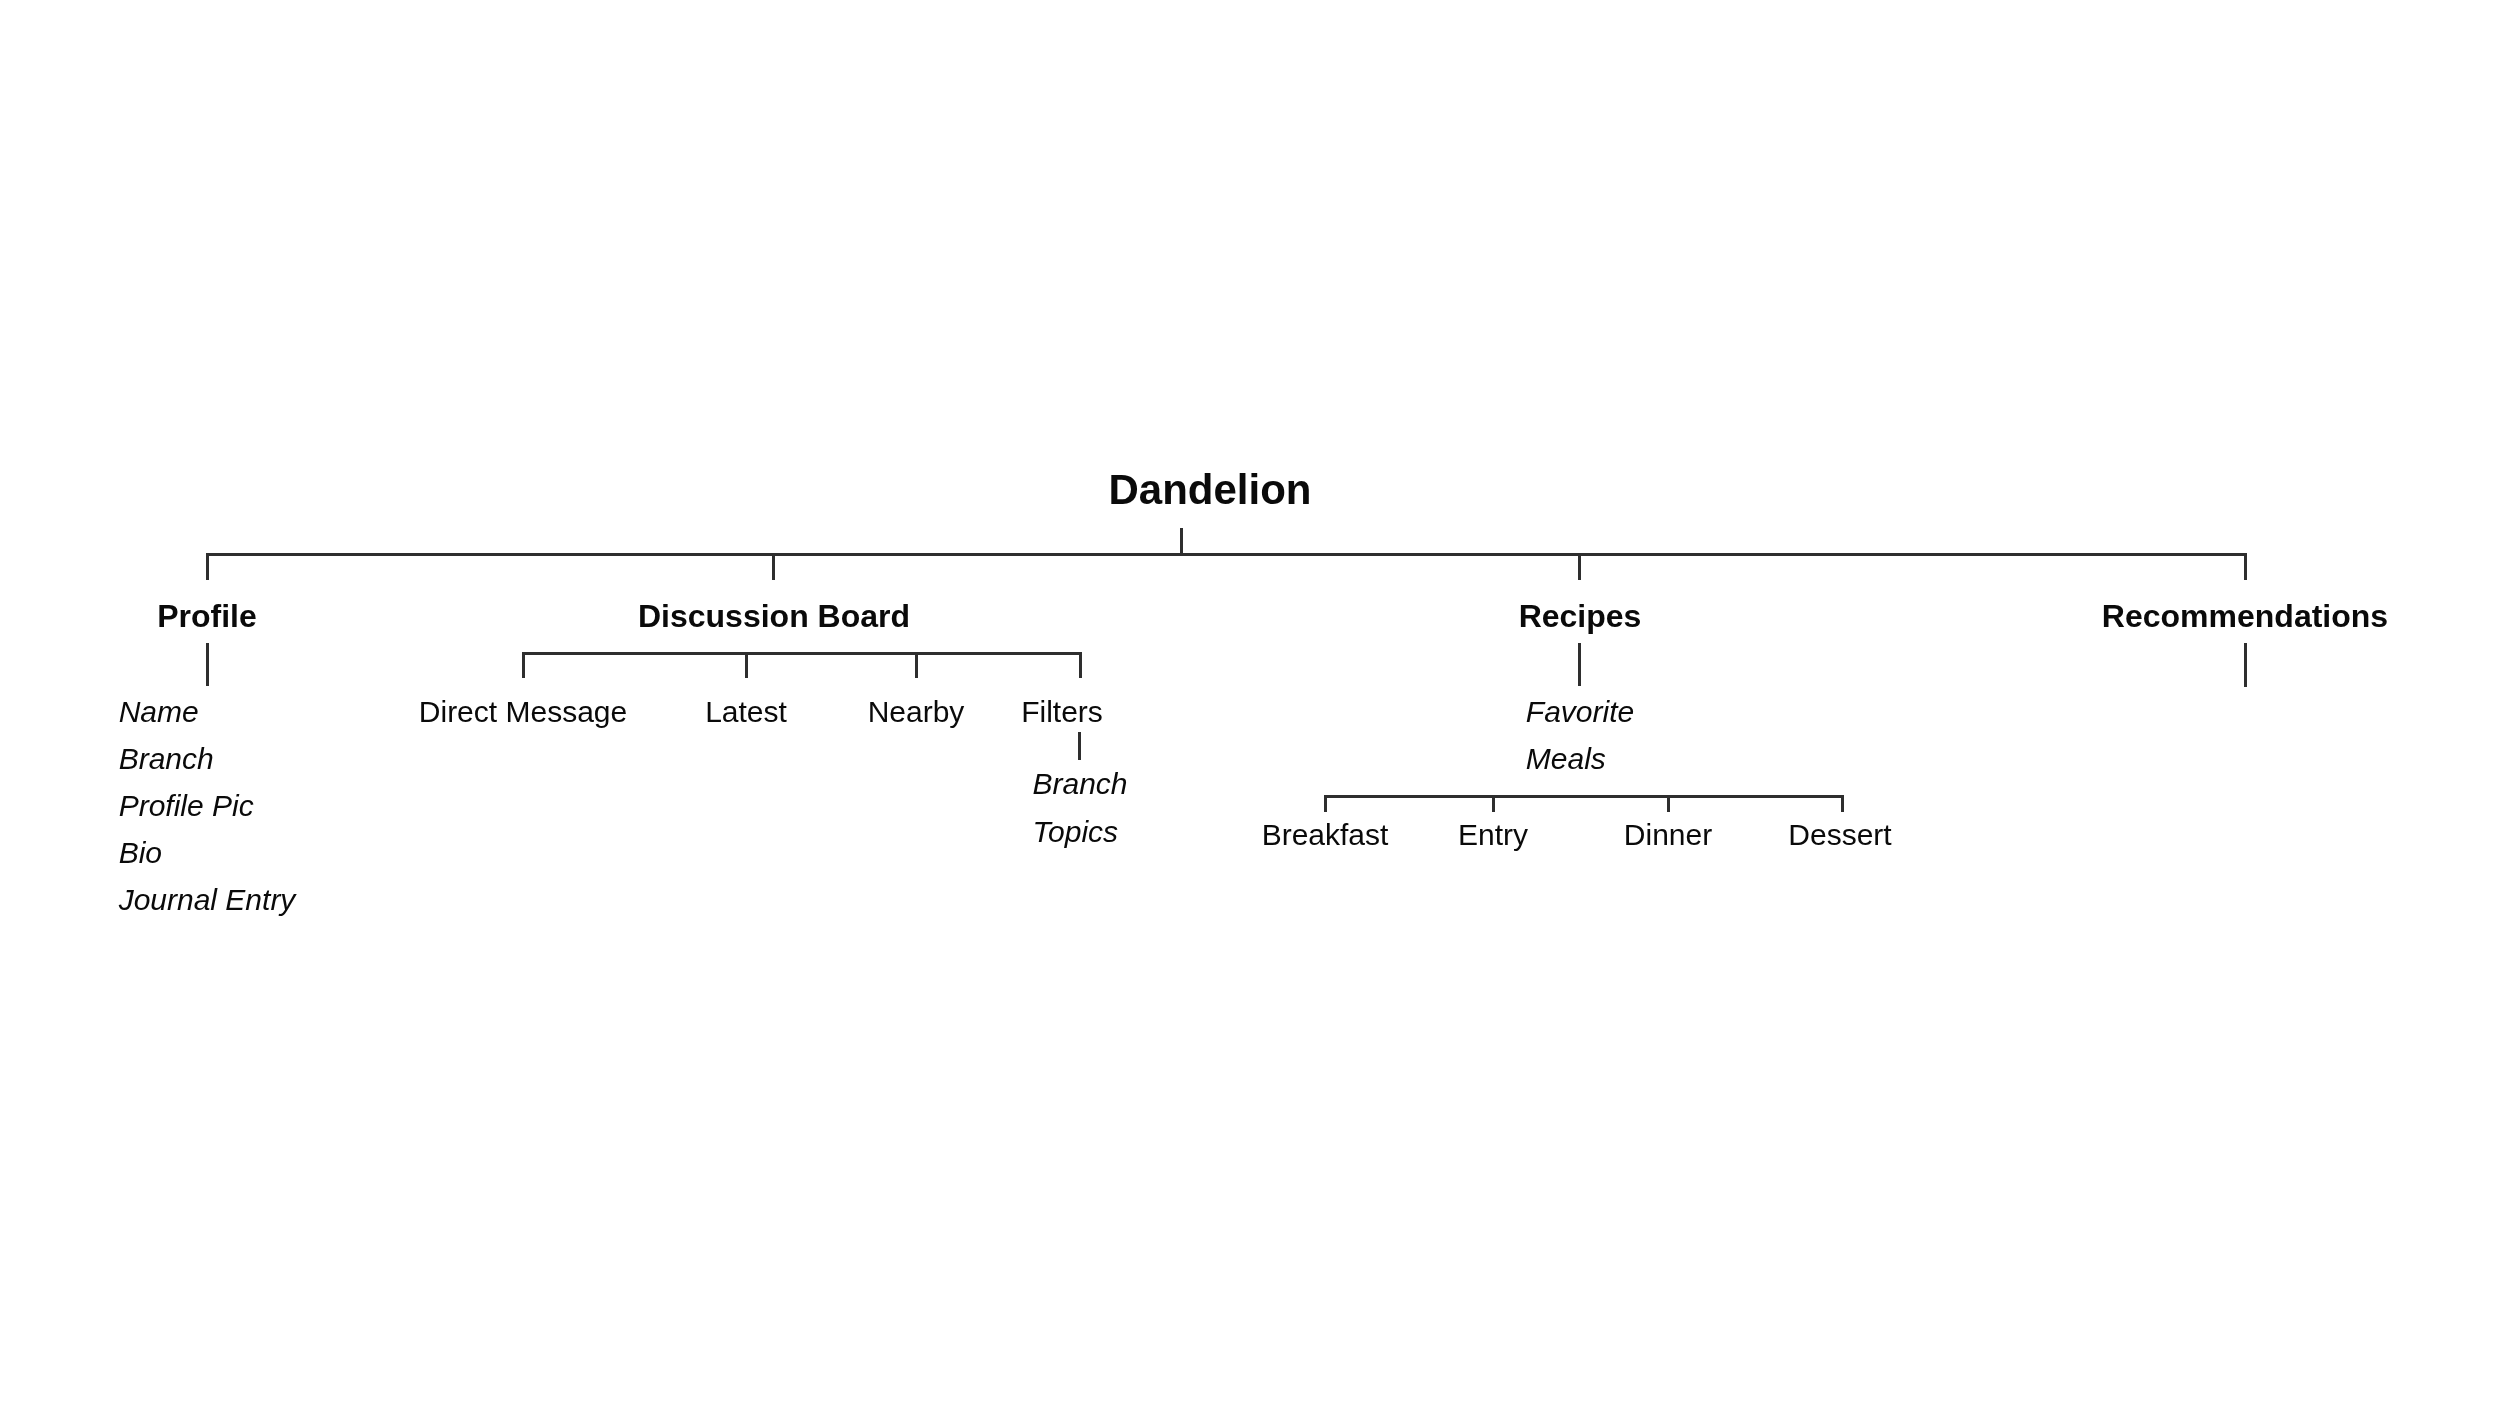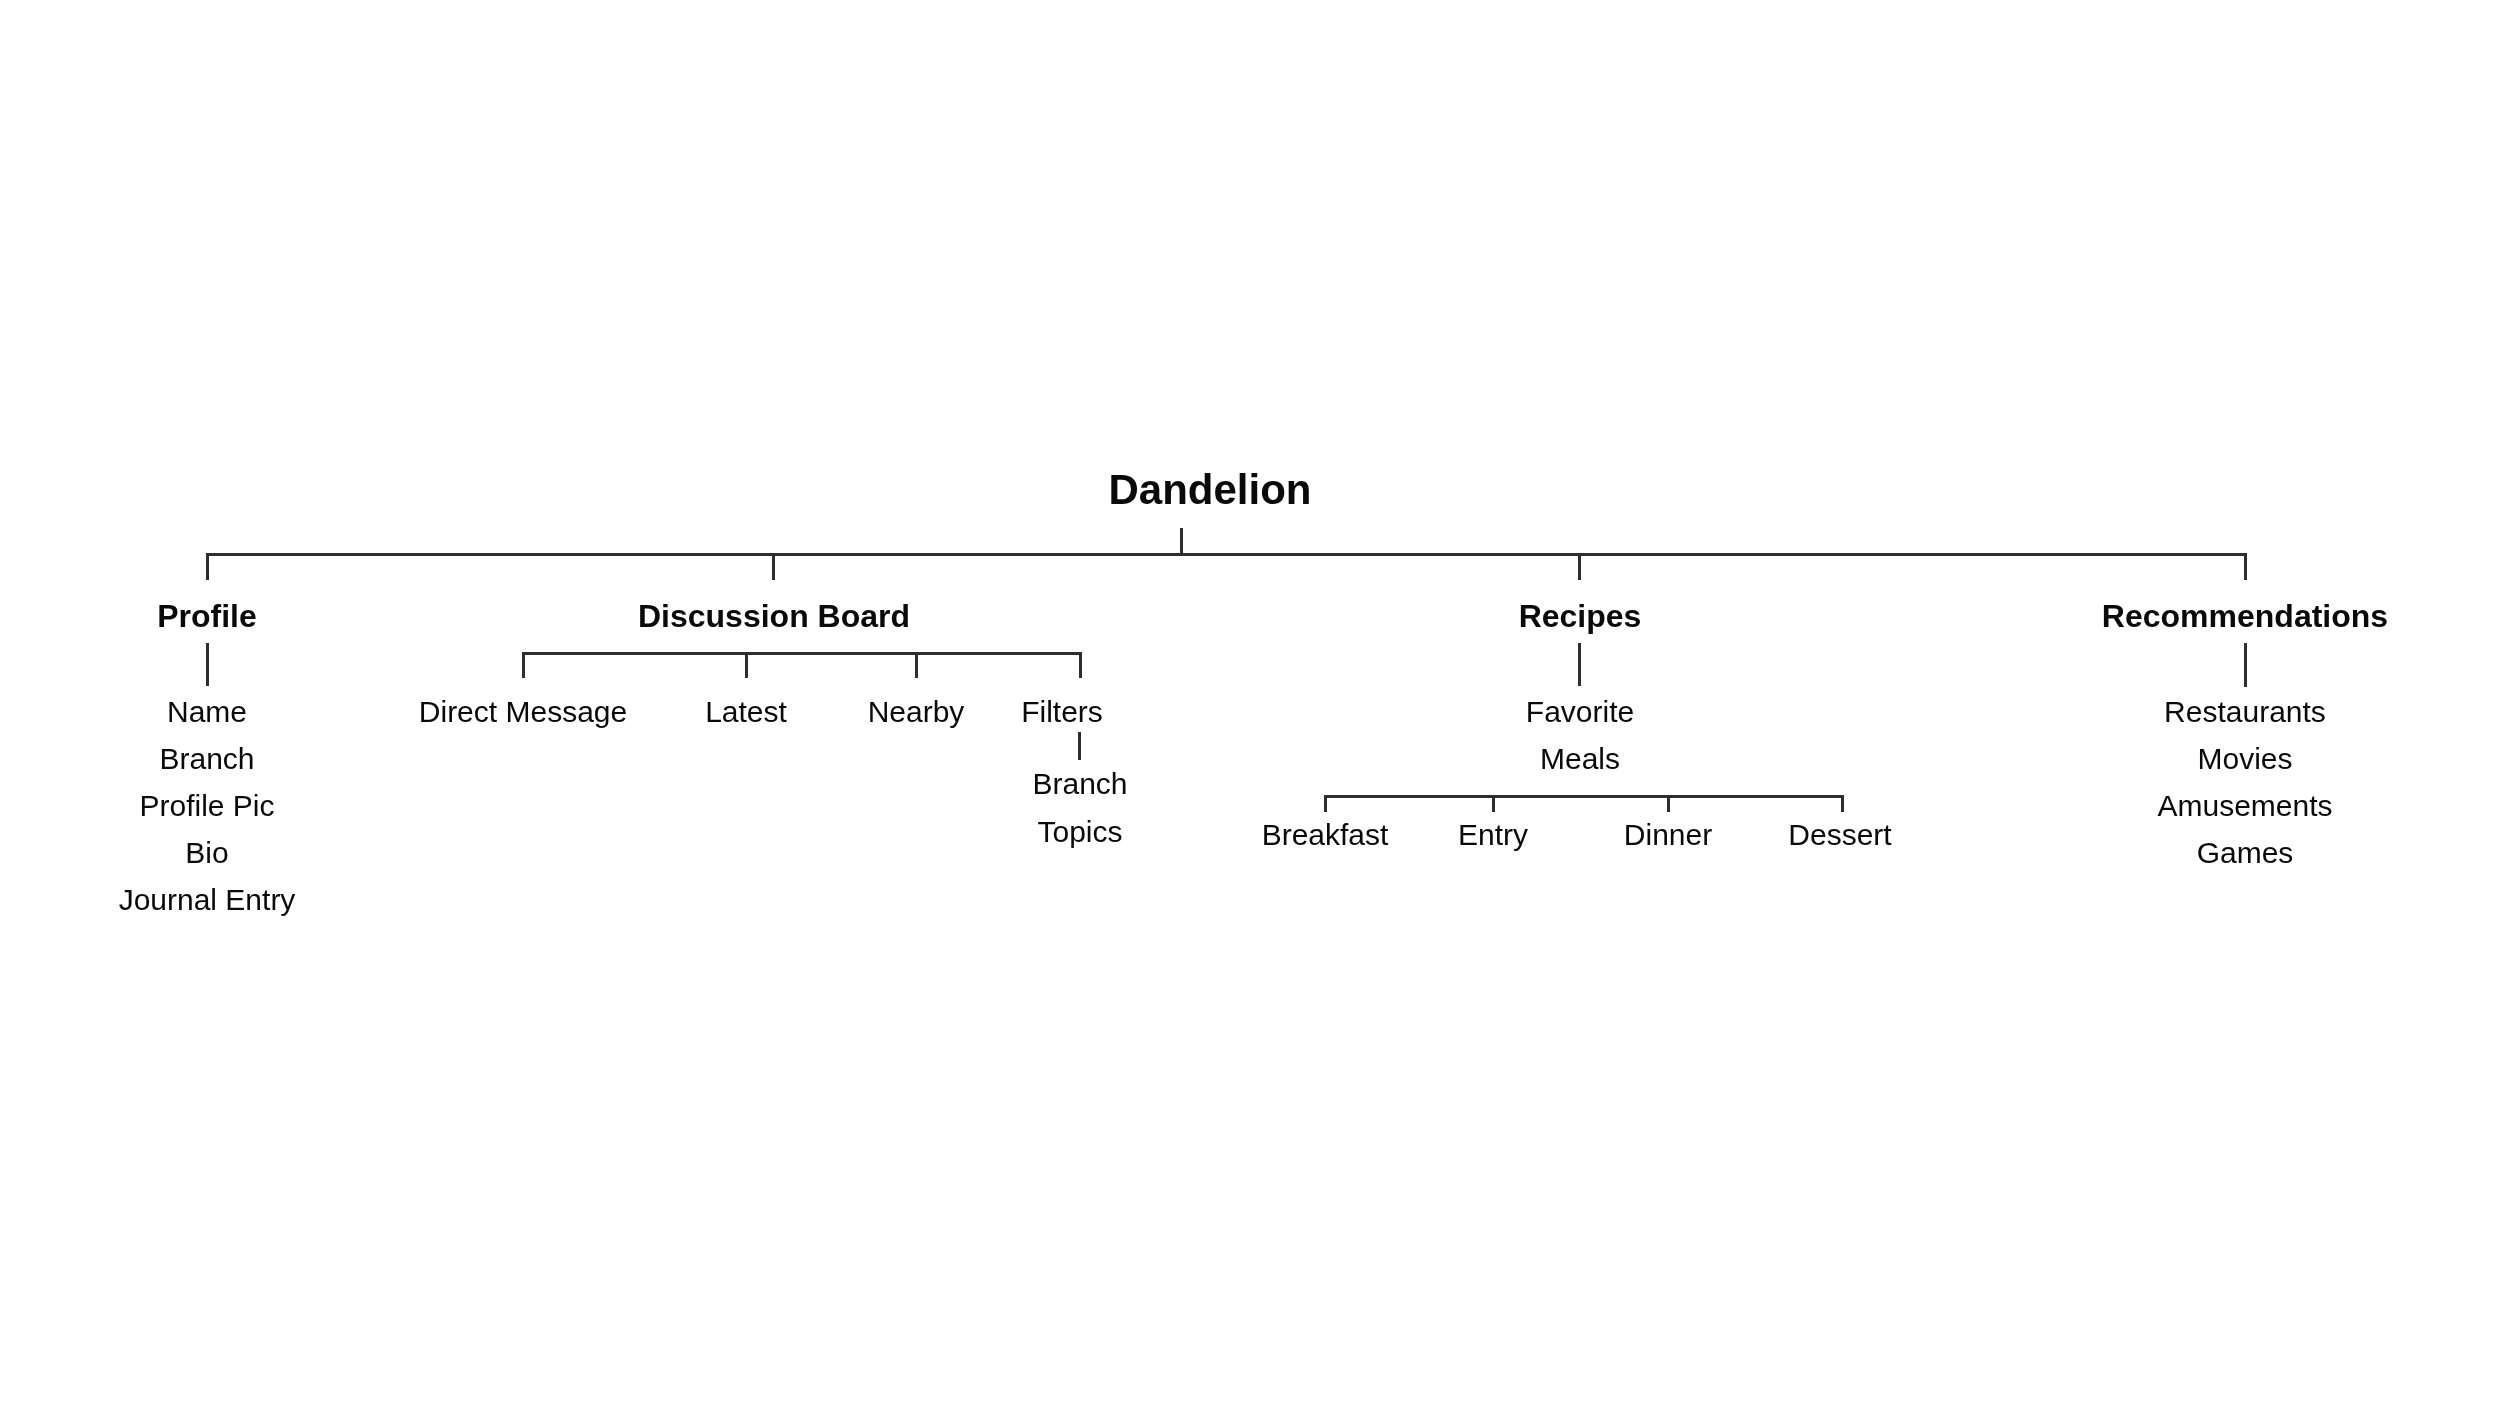--- a/index.html
+++ b/index.html
@@ -37,24 +37,24 @@
     font-weight: 700;
   }
   .l2 {
     font-size: 30px;
     font-weight: 400;
     text-align: center;
   }
   .list {
     position: absolute;
     transform: translateX(-50%);
-    text-align: center;
     font-size: 30px;
     font-weight: 400;
     white-space: nowrap;
+    font-style: italic;
   }
   .list .list-item {
     line-height: 47px;
   }
   .list.tight .list-item {
     line-height: 48px;
   }
 </style>
 </head>
 <body style="background: rgb(255, 255, 255);">
@@ -114,20 +114,14 @@
   <div class="list" style="left:1580px;top:688px">
     <div class="list-item">Favorite</div>
     <div class="list-item">Meals</div>
   </div>
 
   <div class="node l2" style="left:1325px;top:820px">Breakfast</div>
   <div class="node l2" style="left:1493px;top:820px">Entry</div>
   <div class="node l2" style="left:1668px;top:820px">Dinner</div>
   <div class="node l2" style="left:1840px;top:820px">Dessert</div>
 
-  <div class="list" style="left:2245px;top:688px">
-    <div class="list-item">Restaurants</div>
-    <div class="list-item">Movies</div>
-    <div class="list-item">Amusements</div>
-    <div class="list-item">Games</div>
-  </div>
 
 </div>
 
 </body></html>

